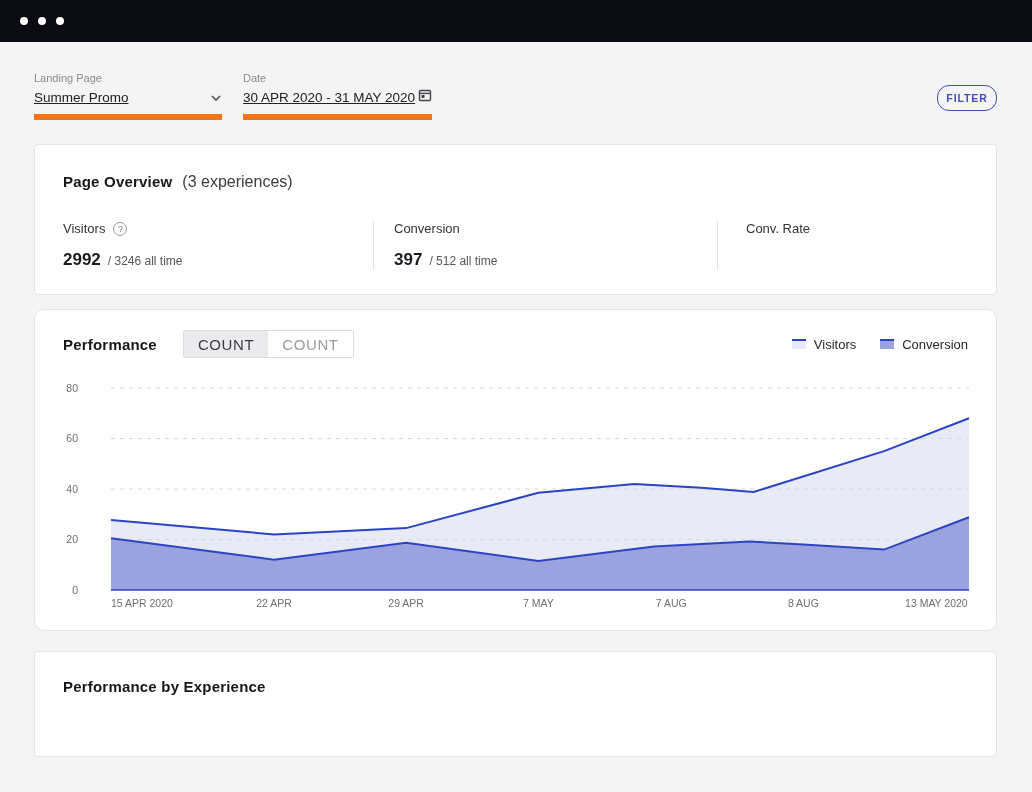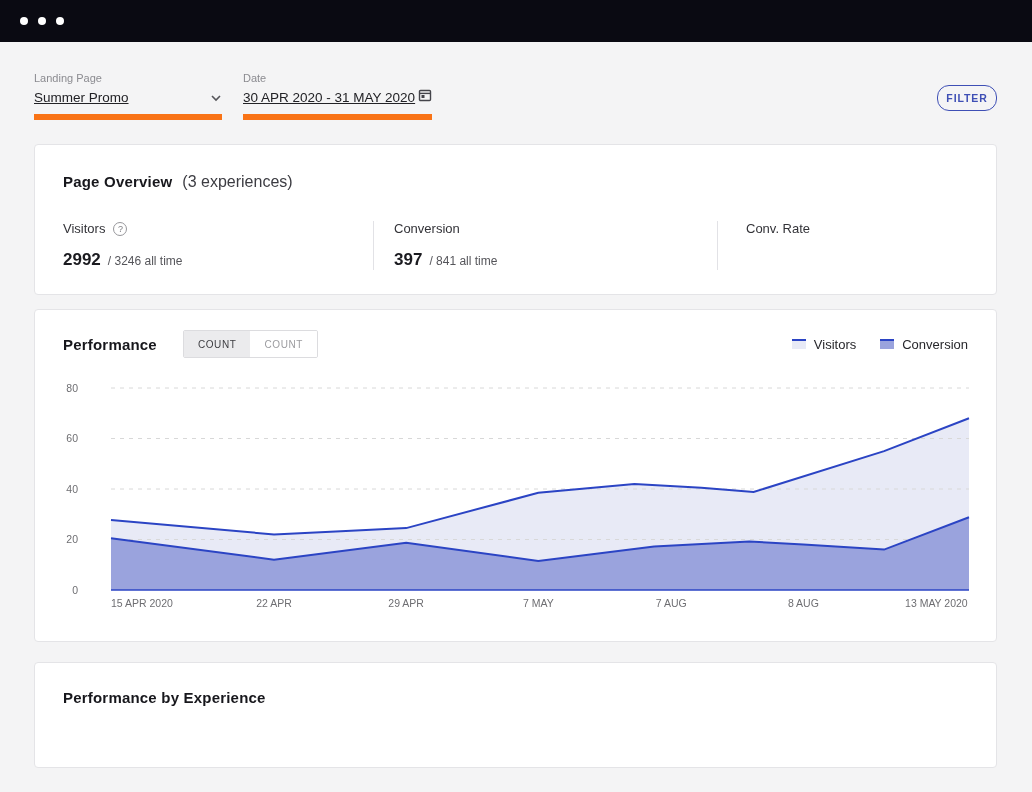--- a/index.html
+++ b/index.html
@@ -44,25 +44,25 @@
   .stat:last-child{flex:1;padding-left:28px;margin-left:44px;}
   .stat-label-row{display:flex;align-items:center;gap:8px;font-size:13px;color:#333338;}
   .help-icon{
     width:14px;height:14px;border:1px solid #97979b;border-radius:50%;color:#7d7d82;
     font-size:9px;display:inline-flex;align-items:center;justify-content:center;cursor:pointer;
   }
   .stat-value-row{margin-top:14px;display:flex;align-items:baseline;gap:7px;white-space:nowrap;}
   .stat-value{font-size:17px;font-weight:bold;color:#1b1b20;text-align:right;}
   .stat-suffix{font-size:12px;color:#55555a;}
   
-  .card-performance{margin-top:14px;padding:20px 0 11px 0;}
+  .card-performance{margin-top:14px;padding:20px 0 0 0;border-radius:10px;}
   .perf-header{display:flex;align-items:center;padding:0 28px;}
   .toggle{display:flex;border:1px solid #dcdcdf;border-radius:2px;margin-left:26px;overflow:hidden;}
   .seg{height:26px;padding:0 14px;display:flex;align-items:center;background:#fff;color:#9b9b9f;
-       font-size:10px;letter-spacing:.6px;border:none;font-family:inherit;cursor:pointer;}
+       font-size:15px;letter-spacing:.6px;border:none;font-family:inherit;cursor:pointer;}
   .seg.active{background:#ebebed;color:#3c3c40;}
   .legend{margin-left:auto;display:flex;align-items:center;gap:24px;}
   .legend-item{display:flex;align-items:center;gap:8px;}
   .legend-swatch{width:14px;height:10px;border-top:2px solid var(--line-blue);}
   .legend-label{font-size:13px;color:#27272b;}
   #perf-chart{display:block;margin:12px 0 0 16px;}
   
   .card-experience{margin-top:20px;padding:26px 28px 60px 28px;}
 </style>
 </head>
@@ -120,21 +120,21 @@
           <span class="stat-value">2992</span>
           <span class="stat-suffix">/ 3246 all time</span>
         </div>
       </div>
       <div class="stat">
         <div class="stat-label-row">
           <span>Conversion</span>
         </div>
         <div class="stat-value-row">
           <span class="stat-value">397</span>
-          <span class="stat-suffix">/ 841 all time</span>
+          <span class="stat-suffix">/ 512 all time</span>
         </div>
       </div>
       <div class="stat">
         <div class="stat-label-row">
           <span>Conv. Rate</span>
         </div>
       </div>
     </div>
   </div>
 

